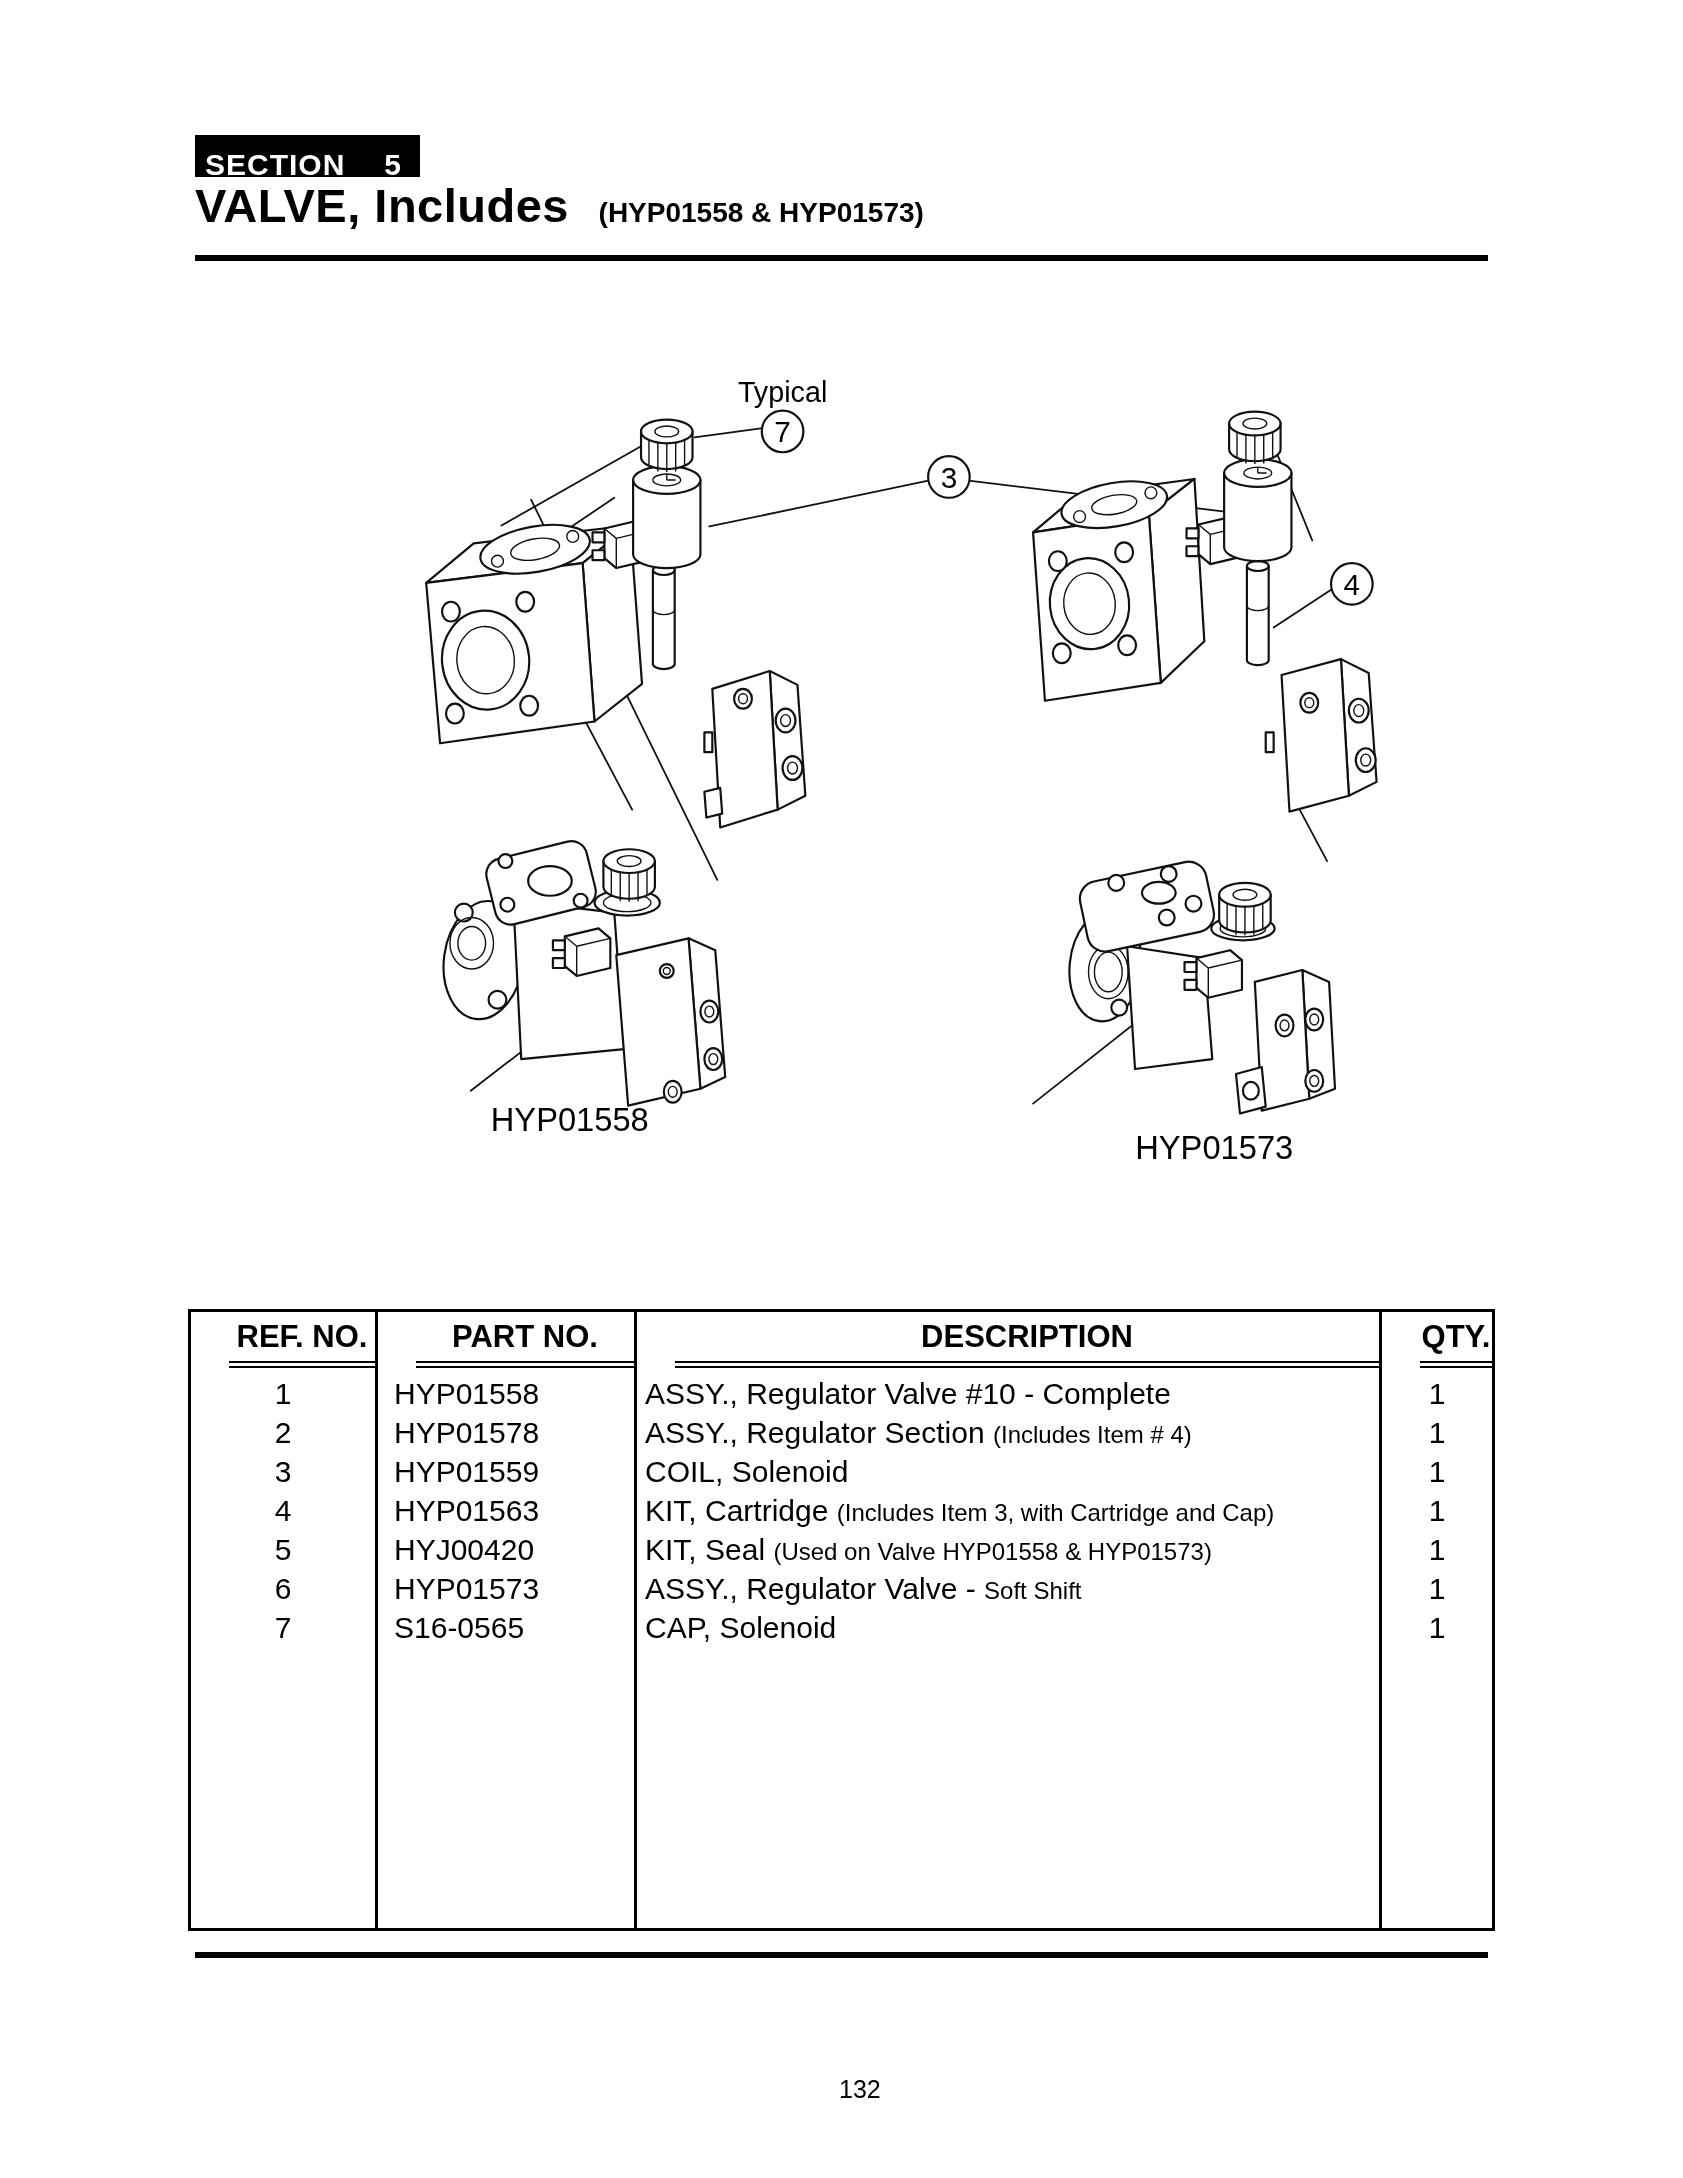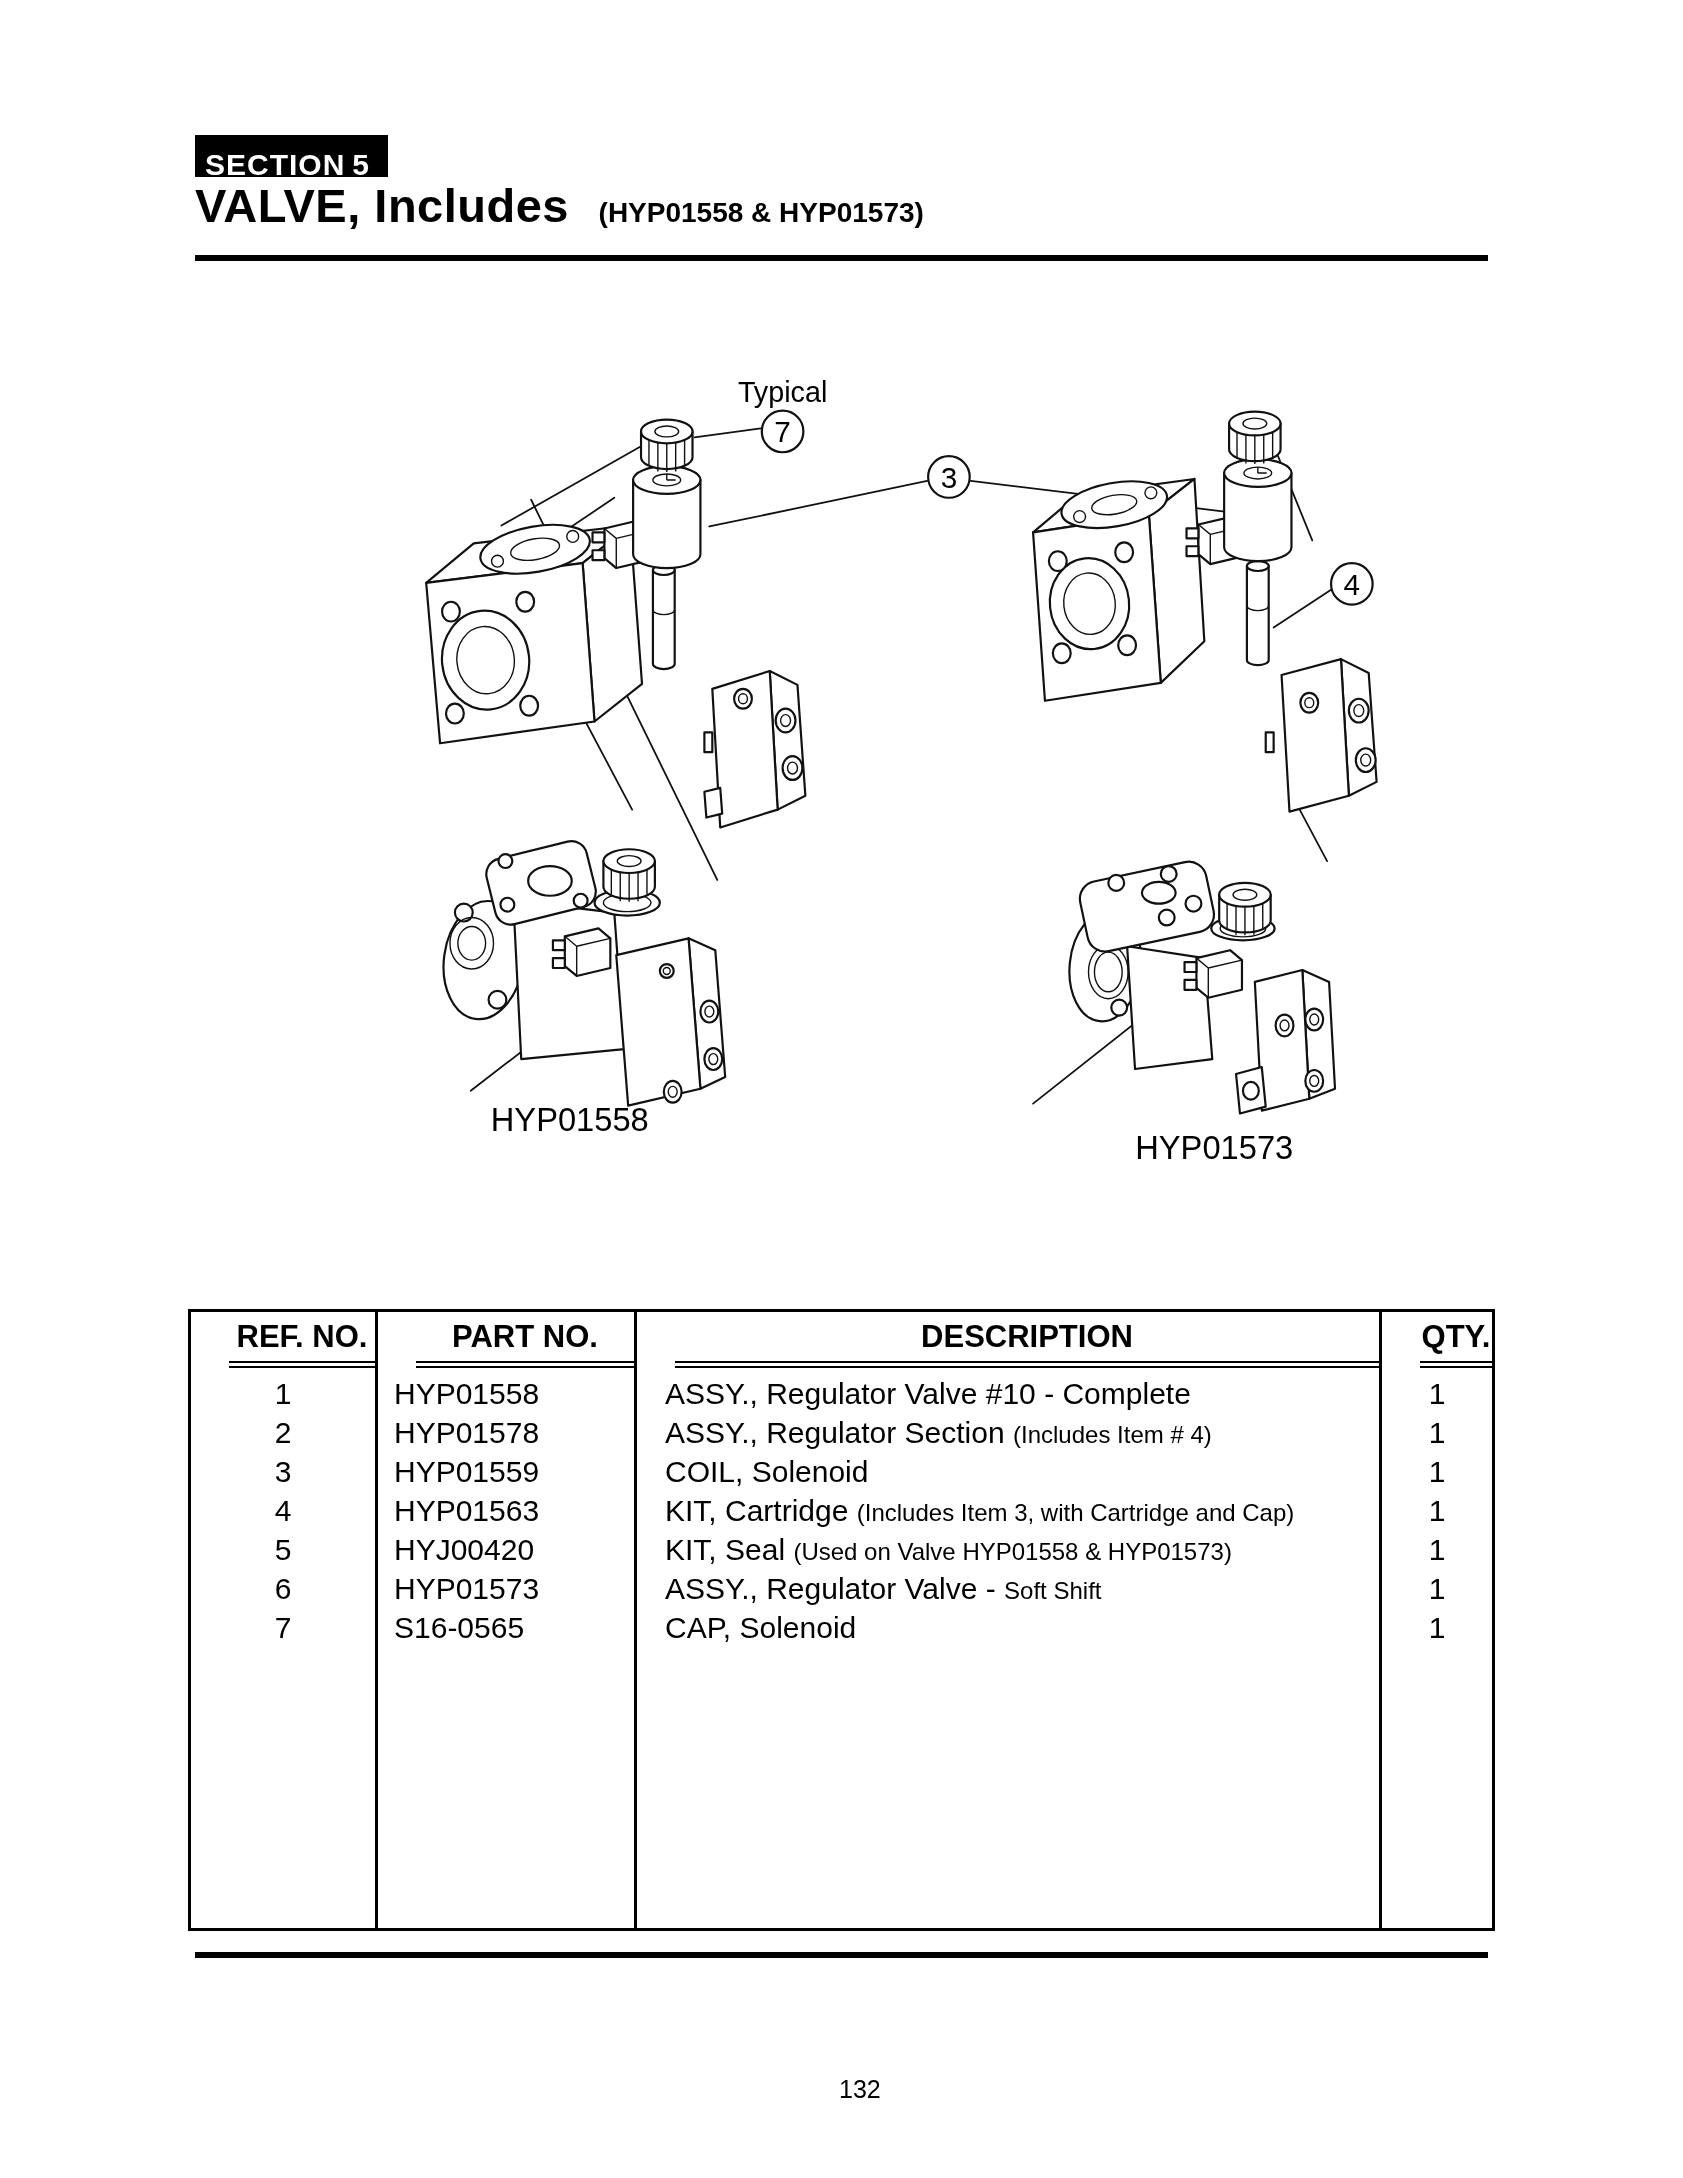--- a/index.html
+++ b/index.html
@@ -1,20 +1,20 @@
 <!DOCTYPE html>
 <html><head>
 <meta charset="utf-8">
 <style>
   html,body{margin:0;padding:0;background:#fff;}
   .page{position:relative;width:1683px;height:2178px;background:#ffffff;
         font-family:"Liberation Sans",sans-serif;color:#000;overflow:hidden;}
 
   
-  .section-badge{position:absolute;left:195px;top:135px;width:193px;height:42px;
+  .section-badge{position:absolute;left:195px;top:135px;width:225px;height:42px;
     background:#000;color:#fff;display:flex;align-items:center;justify-content:space-between;
     padding:17px 18px 0 10px;box-sizing:border-box;font-weight:bold;font-size:30px;letter-spacing:1px;}
   .page-title{position:absolute;left:195px;top:178px;margin:0;font-weight:bold;
     font-size:47px;white-space:nowrap;letter-spacing:0.5px;}
   .page-title .models{font-size:28px;font-weight:bold;letter-spacing:0;margin-left:16px;}
   .rule{position:absolute;left:195px;width:1293px;height:6px;background:#000;}
   .rule-top{top:255px;}
   .rule-bottom{top:1952px;}
 
   
@@ -33,21 +33,21 @@
     border:3px solid #000;box-sizing:border-box;display:grid;
     grid-template-columns:187px 259px 745px auto;}
   .pcol{border-right:3px solid #000;box-sizing:border-box;}
   .pcol:last-child{border-right:none;}
   .pcol .th{height:49px;line-height:49px;text-align:center;font-weight:bold;font-size:31px;
     border-bottom:7px double #000;margin-left:38px;}
   .cells{padding-top:7px;}
   .cell{height:39px;line-height:38px;font-size:30px;white-space:nowrap;overflow:visible;}
   .col-ref .cell,.col-qty .cell{text-align:center;}
   .col-part .cell{padding-left:16px;}
-  .col-desc .cell{padding-left:28px;}
+  .col-desc .cell{padding-left:8px;}
   .note{font-size:24px;}
 
   
   .footer{position:absolute;left:195px;top:2075px;width:1287px;font-size:25px;}
   .footer .pagenum{position:absolute;left:644px;top:0;text-align:right;}
 </style>
 </head>
 <body>
 
 <div class="page">

